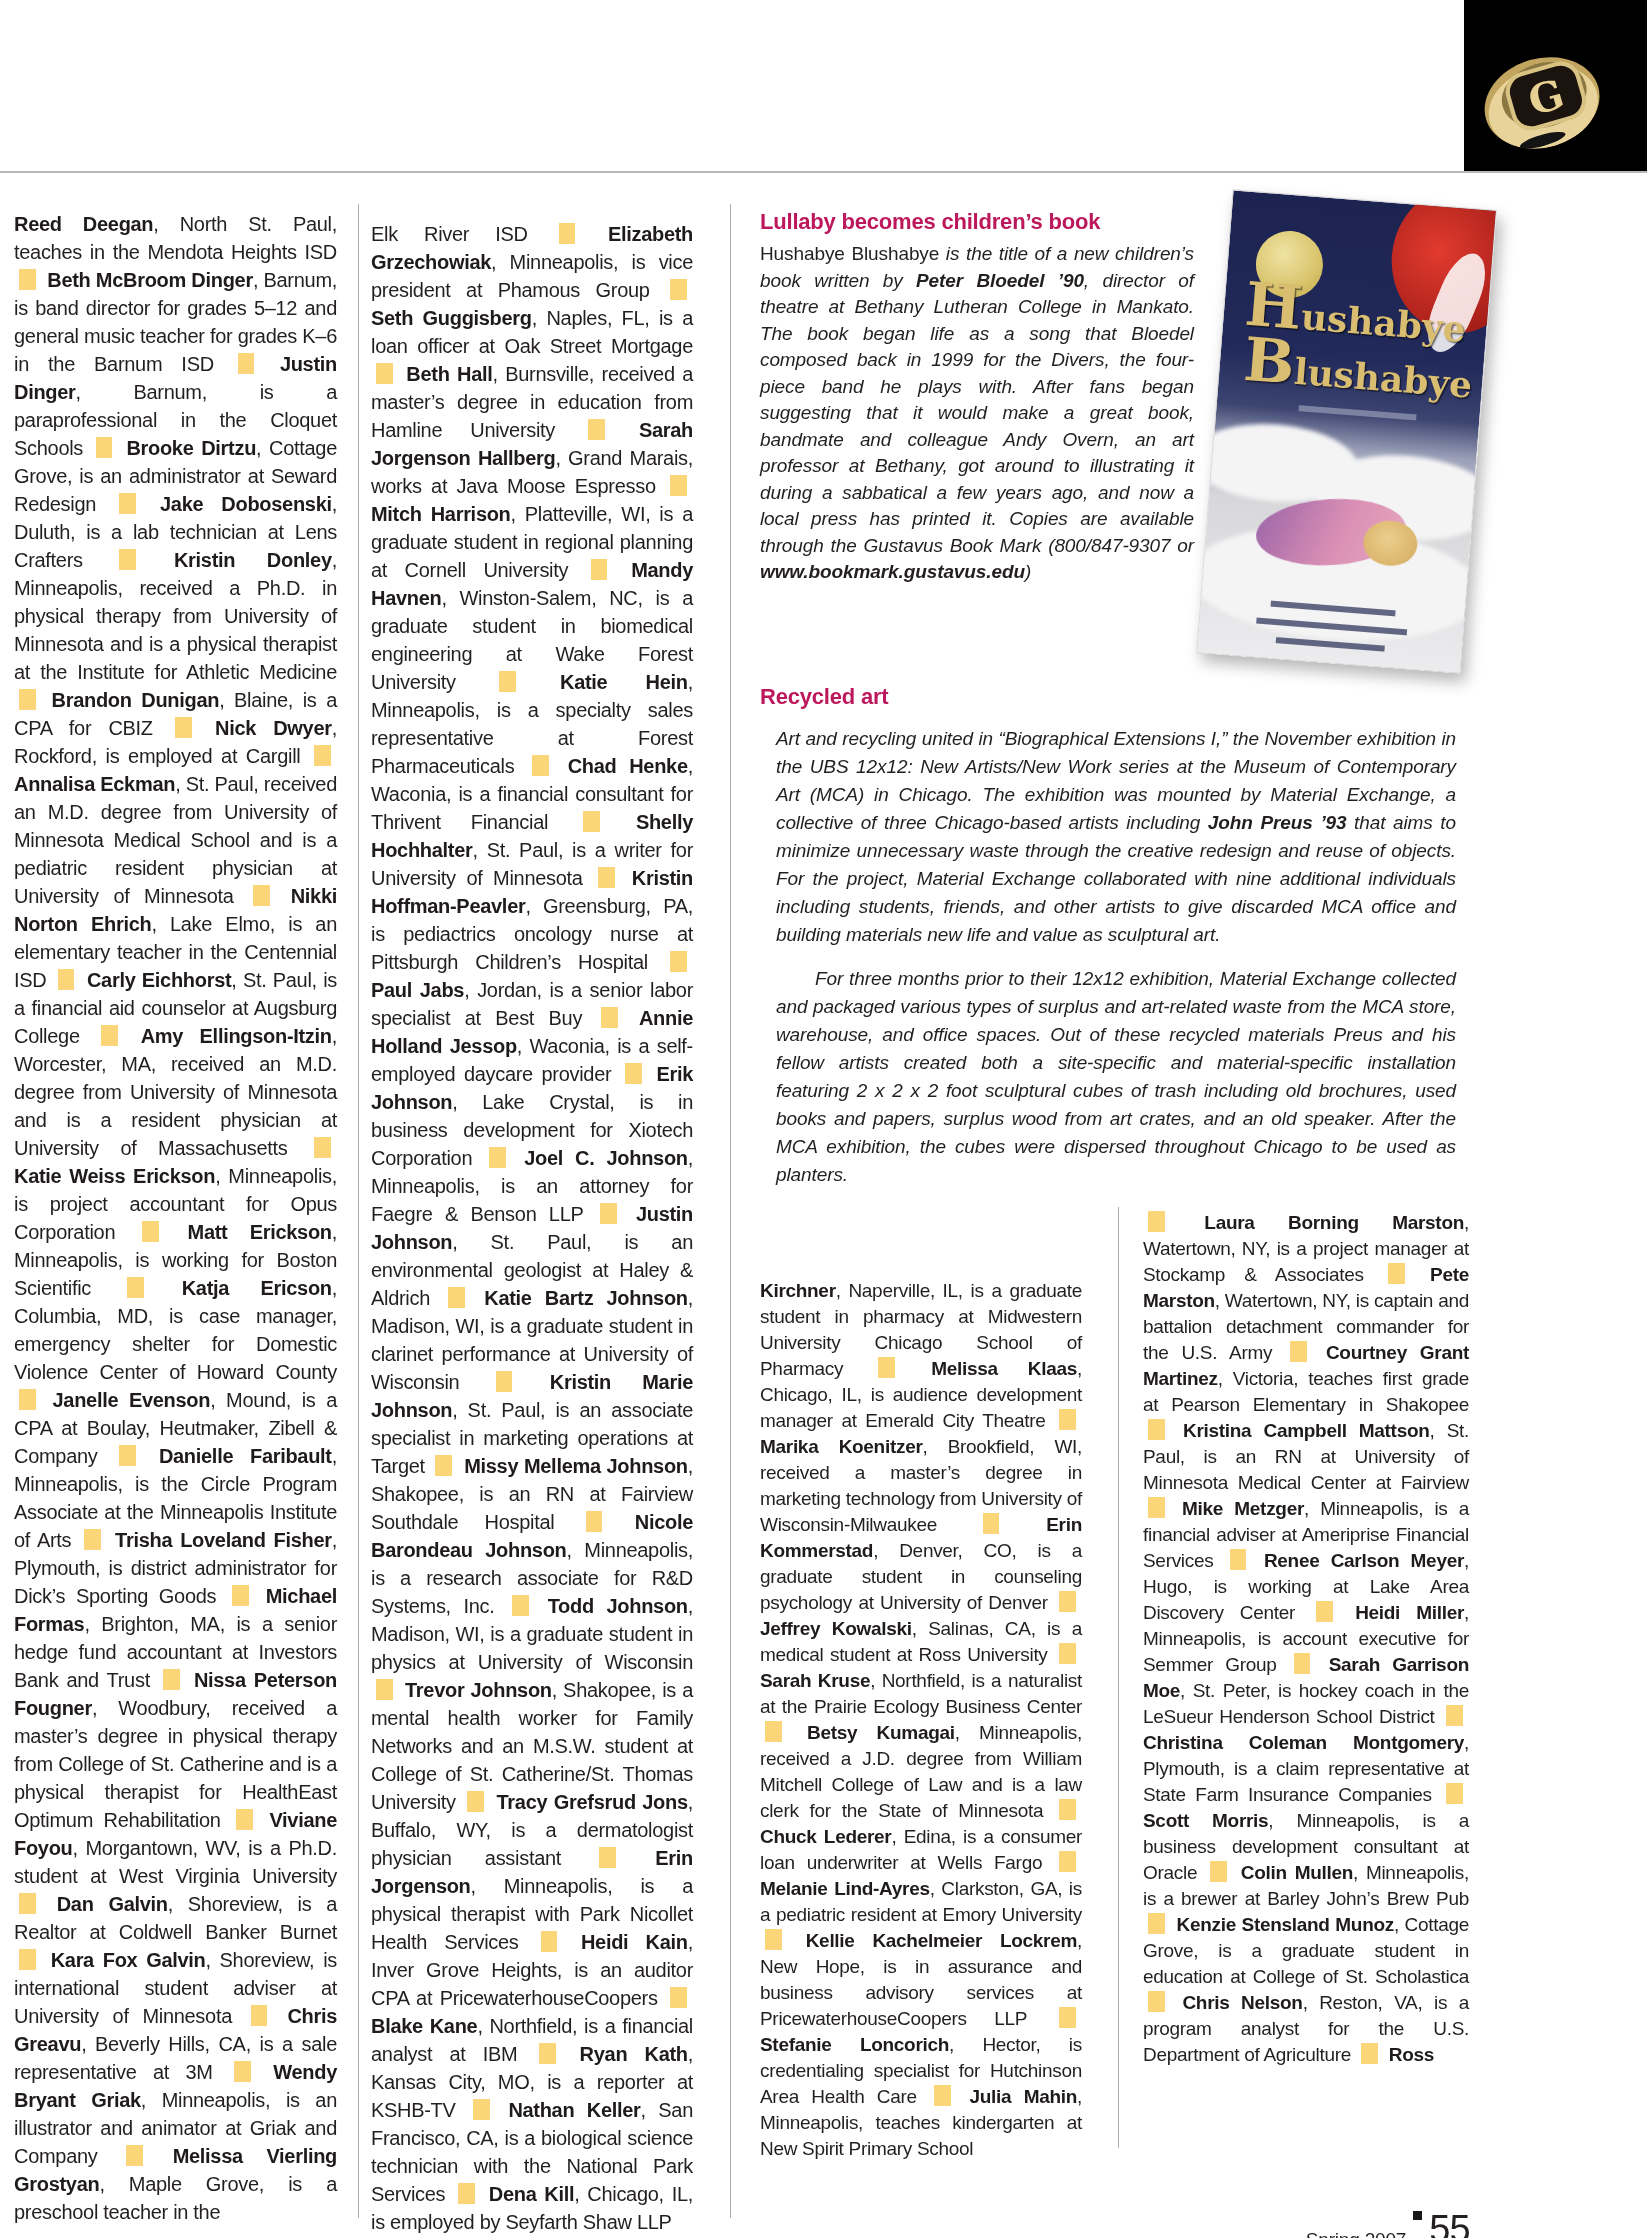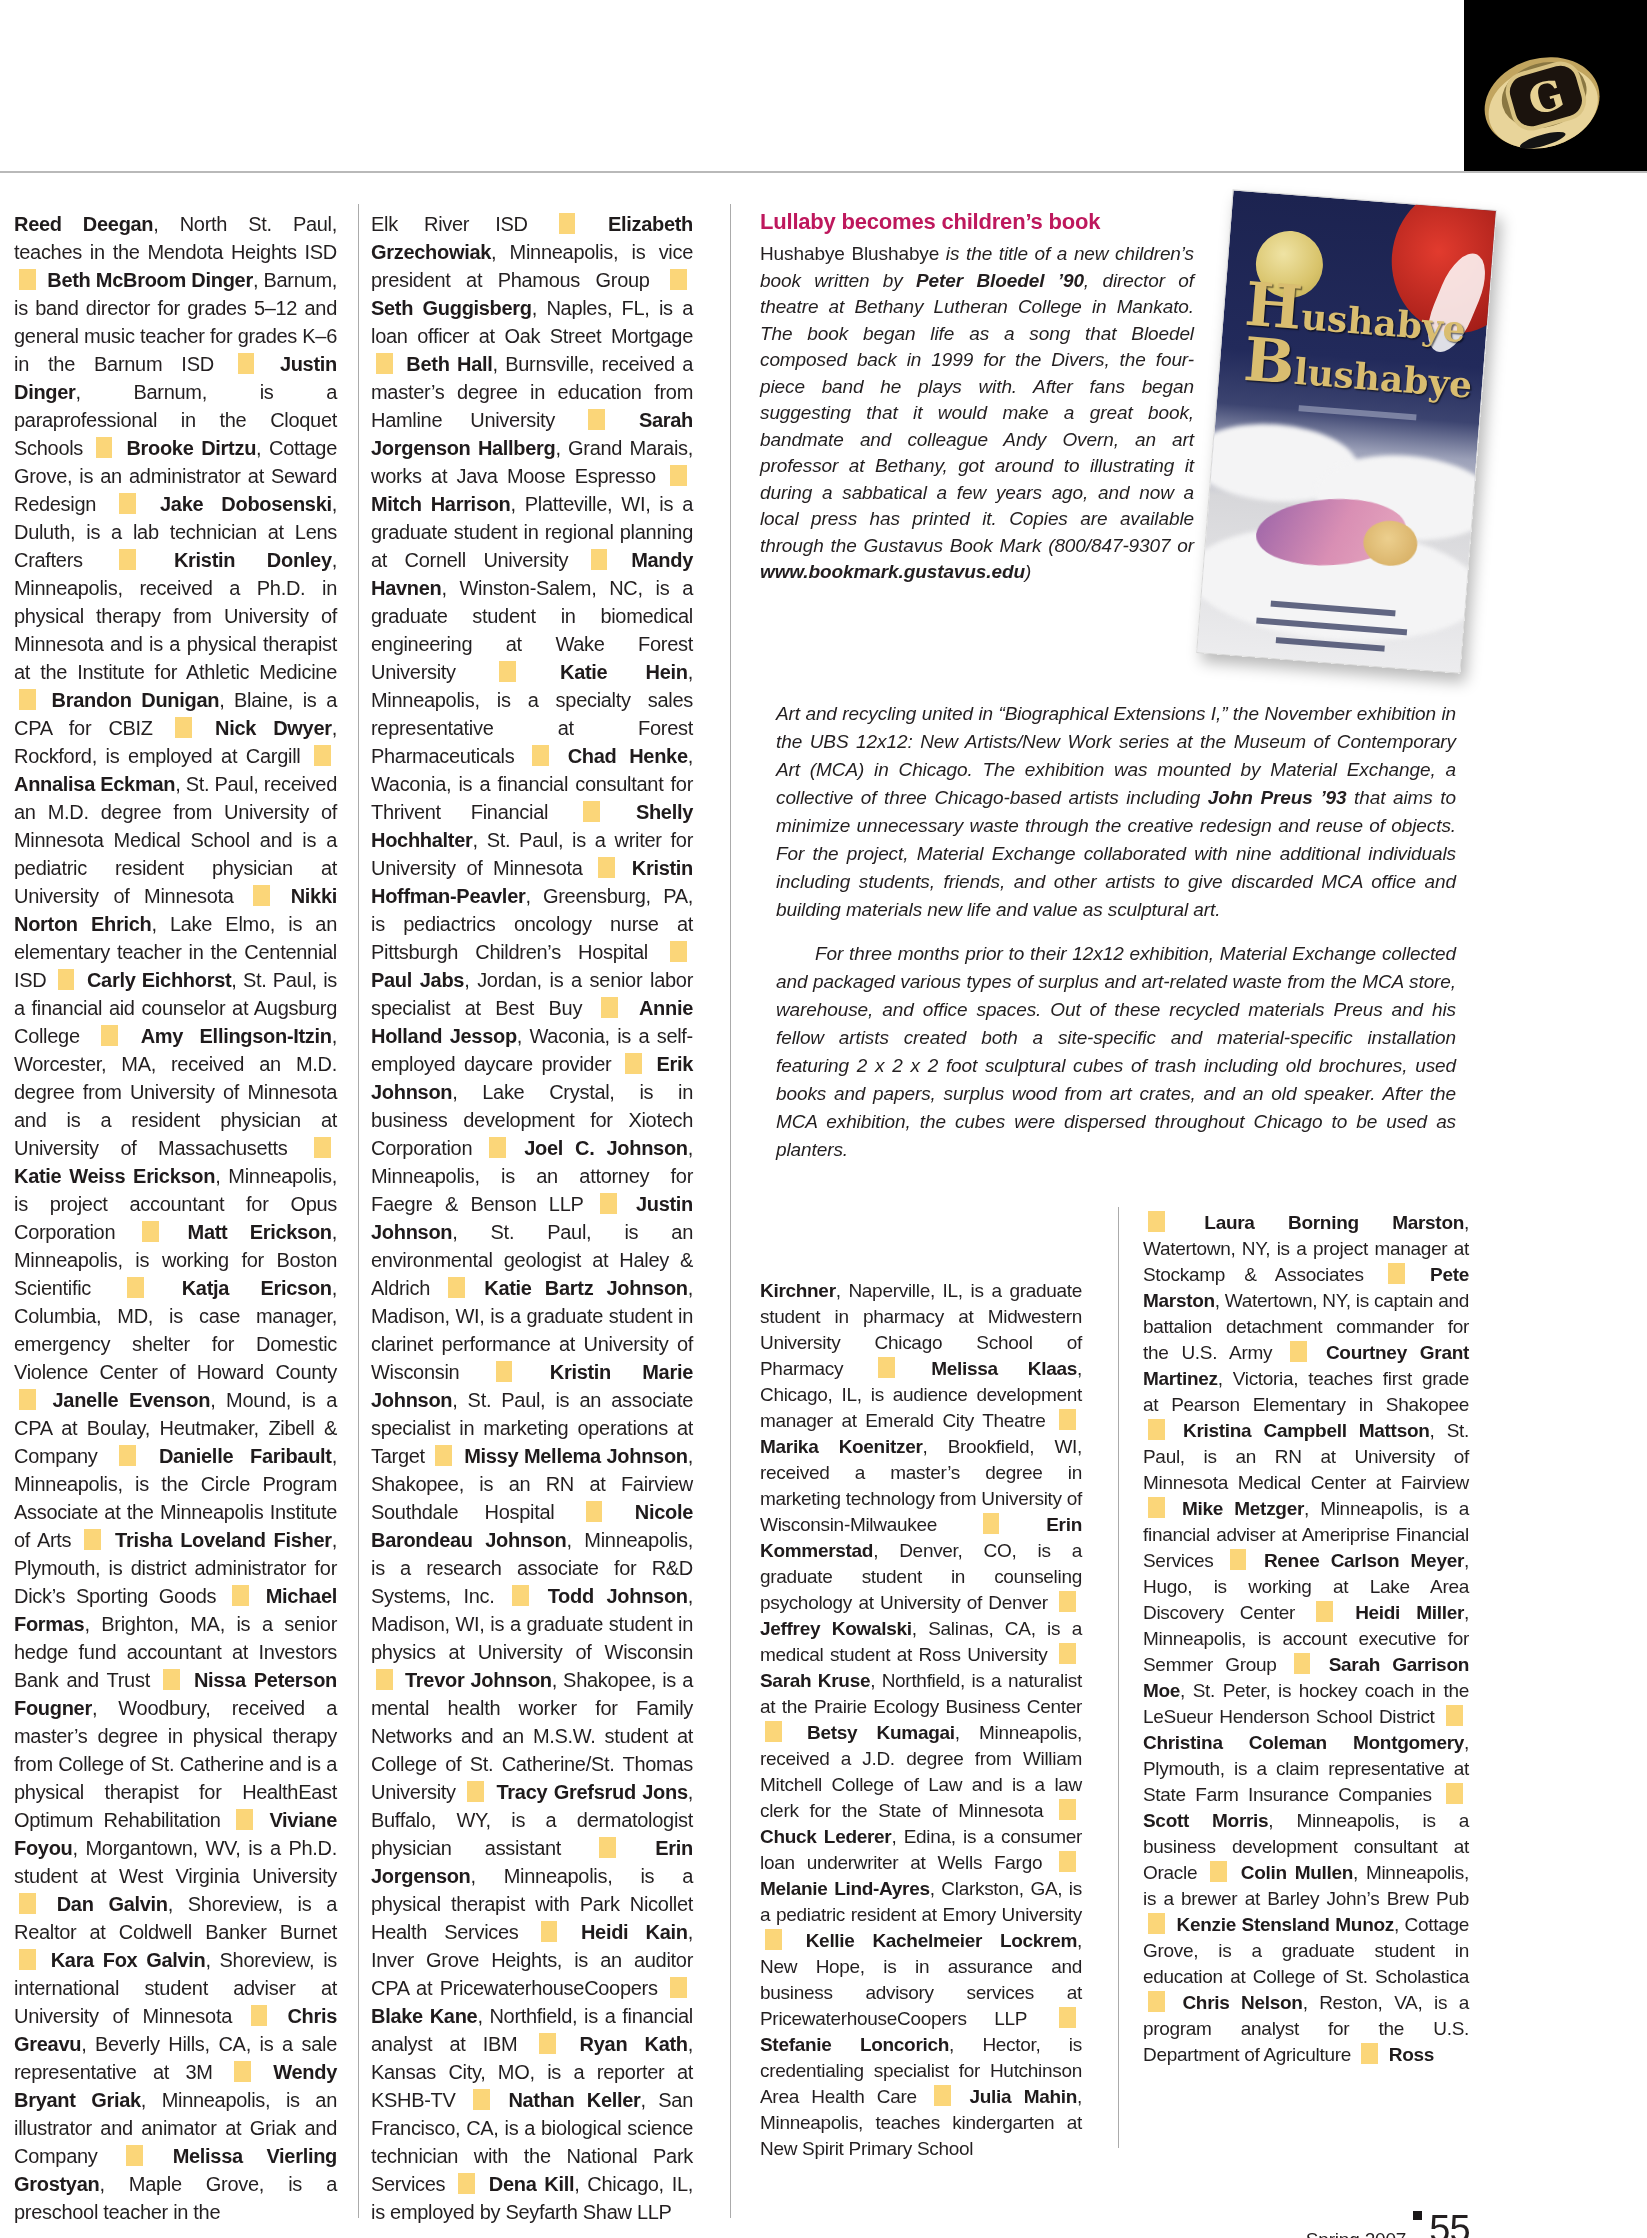--- a/index.html
+++ b/index.html
@@ -14,21 +14,21 @@
   .vdiv{position:absolute;width:1.4px;background:#ababab;}
   .vdiv.d1{left:358px;top:204px;height:2014px;}
   .vdiv.d2{left:730px;top:204px;height:2014px;}
   .vdiv.d3{left:1118px;top:1207px;height:941px;}
   
   .notes{position:absolute;text-align:justify;letter-spacing:-0.3px;}
   .notes.c12{font-size:20px;line-height:28px;}
   .notes.c34{font-size:19px;line-height:26px;}
   .notes b{font-weight:bold;color:#1f1b1c;}
   .col1{left:14px;top:210px;width:323px;}
-  .col2{left:371px;top:210px;width:322px;}
+  .col2{left:371px;top:220px;width:322px;}
   .col3{left:760px;top:1278px;width:322px;}
   .col4{left:1143px;top:1210px;width:326px;}
   .sq{display:inline-block;width:16.7px;height:21px;background:#fbd679;vertical-align:-2.8px;margin:0 6.3px 0 4.9px;}
   
   .article{position:absolute;}
   .article h2{margin:0 0 7px 0;font-size:22px;line-height:25px;font-weight:bold;color:#be185d;letter-spacing:-0.2px;}
   .article .body{font-style:italic;text-align:justify;}
   .article .roman{font-style:normal;}
   .art-lullaby{left:760px;top:209px;width:434px;}
   .art-lullaby .body{font-size:19px;line-height:26.5px;letter-spacing:-0.1px;}
@@ -116,20 +116,21 @@
   <div class="cloud cl2"></div>
   <div class="cloud cl3"></div>
   <div class="child-blanket"></div>
   <div class="child-head"></div>
   <div class="credit-bar cb1"></div>
   <div class="credit-bar cb2"></div>
   <div class="credit-bar cb3"></div>
 </div>
 
 <div class="article art-recycled">
+  <h2>Recycled art</h2>
   <div class="body">
     <p>Art and recycling united in “Biographical Extensions I,” the November exhibition in the UBS 12x12: New Artists/New Work series at the Museum of Contemporary Art (MCA) in Chicago. The exhibition was mounted by Material Exchange, a collective of three Chicago-based artists including <b>John Preus ’93</b> that aims to minimize unnecessary waste through the creative redesign and reuse of objects. For the project, Material Exchange collaborated with nine additional individuals including students, friends, and other artists to give discarded MCA office and building materials new life and value as sculptural art.</p>
     <p class="indent">For three months prior to their 12x12 exhibition, Material Exchange collected and packaged various types of surplus and art-related waste from the MCA store, warehouse, and office spaces. Out of these recycled materials Preus and his fellow artists created both a site-specific and material-specific installation featuring 2 x 2 x 2 foot sculptural cubes of trash including old brochures, used books and papers, surplus wood from art crates, and an old speaker. After the MCA exhibition, the cubes were dispersed throughout Chicago to be used as planters.</p>
   </div>
 </div>
 
 <div class="footer">
   <span class="issue">Spring 2007</span>
   <span class="fsq"></span>
   <span class="pageno">55</span>

